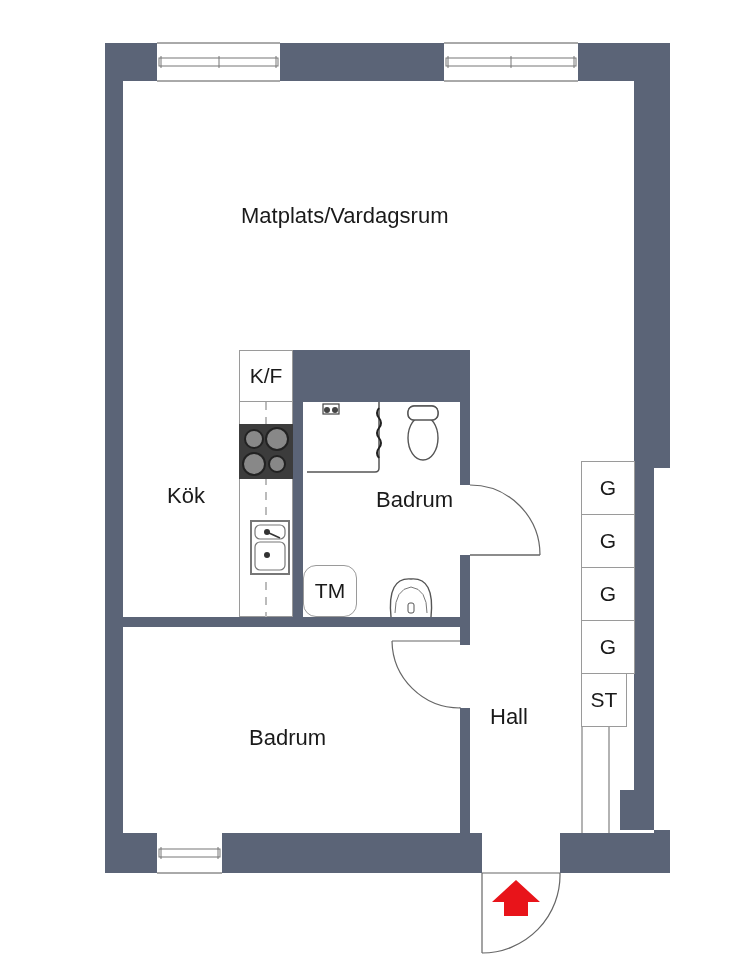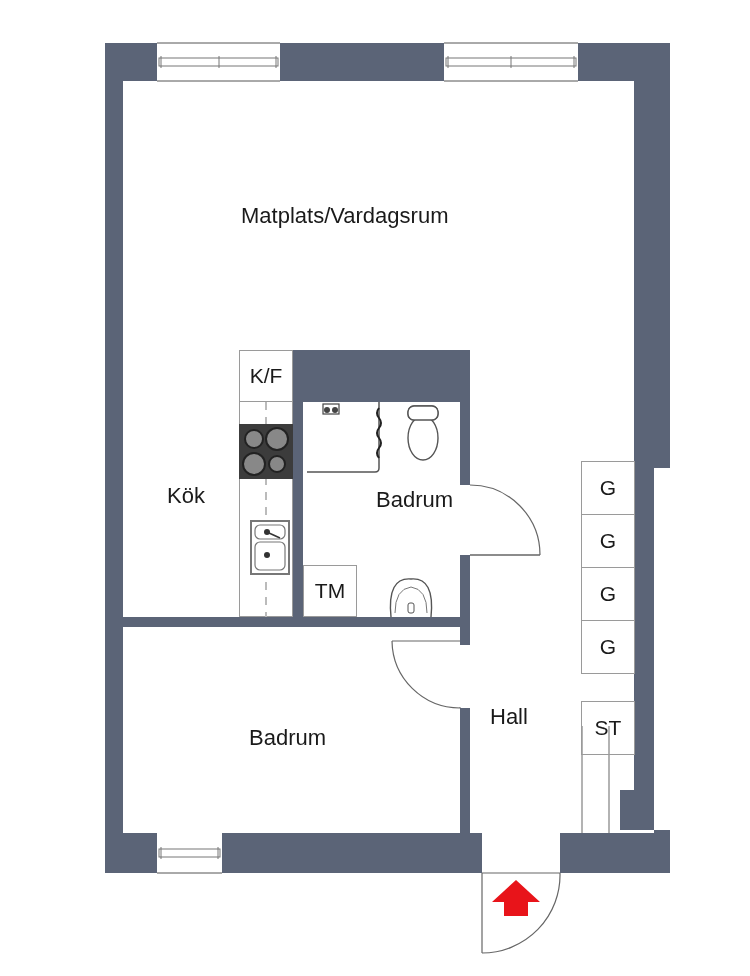--- a/index.html
+++ b/index.html
@@ -89,21 +89,21 @@
     <rect x="20" y="2" width="16" height="10" fill="none" stroke="#444" stroke-width="1.2"></rect>
     <circle cx="24" cy="8" r="3" fill="#444"></circle>
     <circle cx="32" cy="8" r="3" fill="#444"></circle>
   </svg>
   <svg style="left:405px;top:402px;" width="36" height="60">
     <rect x="3" y="4" width="30" height="14" rx="6" fill="#fff" stroke="#555" stroke-width="1.4"></rect>
     <circle cx="18" cy="9" r="2" fill="#555"></circle>
     <ellipse cx="18" cy="36" rx="15" ry="22" fill="#fff" stroke="#555" stroke-width="1.4"></ellipse>
     <rect x="3" y="4" width="30" height="14" rx="6" fill="#fff" stroke="#555" stroke-width="1.4"></rect>
   </svg>
-  <div class="cell" style="left:303px;top:565px;width:54px;height:52px;">
+  <div class="cell" style="left:303px;top:565px;width:54px;height:52px;border-radius:13px;">
       <span>TM</span>
     </div>
   <svg style="left:385px;top:577px;" width="52" height="40">
     <path d="M6 40 Q2 0 26 2 Q50 0 46 40" fill="#fff" stroke="#555" stroke-width="1.4"></path>
     <path d="M10 36 Q10 12 26 10 Q42 12 42 36" fill="none" stroke="#777" stroke-width="1"></path>
     <rect x="23" y="26" width="6" height="10" rx="2" fill="#fff" stroke="#555"></rect>
   </svg>
 
   <svg style="left:470px;top:485px;" width="72" height="70">
     <line x1="0" y1="70" x2="70" y2="70" stroke="#666" stroke-width="1.5"></line>
@@ -128,21 +128,21 @@
     </div>
   <div class="cell" style="left:581px;top:514px;width:54px;height:54px;">
       <span>G</span>
     </div>
   <div class="cell" style="left:581px;top:567px;width:54px;height:54px;">
       <span>G</span>
     </div>
   <div class="cell" style="left:581px;top:620px;width:54px;height:54px;">
       <span>G</span>
     </div>
-  <div class="cell" style="left:581px;top:673px;width:54px;height:54px;margin-top:28px;">
+  <div class="cell" style="left:581px;top:673px;width:46px;height:54px;">
       <span>ST</span>
     </div>
   <svg style="left:581px;top:726px;" width="40" height="107">
     <line x1="1" y1="0" x2="1" y2="107" stroke="#9a9a9a" stroke-width="1.5"></line>
     <line x1="28" y1="0" x2="28" y2="107" stroke="#9a9a9a" stroke-width="1.5"></line>
   </svg>
 
   <div class="label" style="left:241px;top:205px;">Matplats/Vardagsrum</div>
   <div class="label" style="left:167px;top:485px;text-align:center;">Kök</div>
   <div class="label" style="left:333px;top:489px;margin-left:43px;">Badrum</div>

